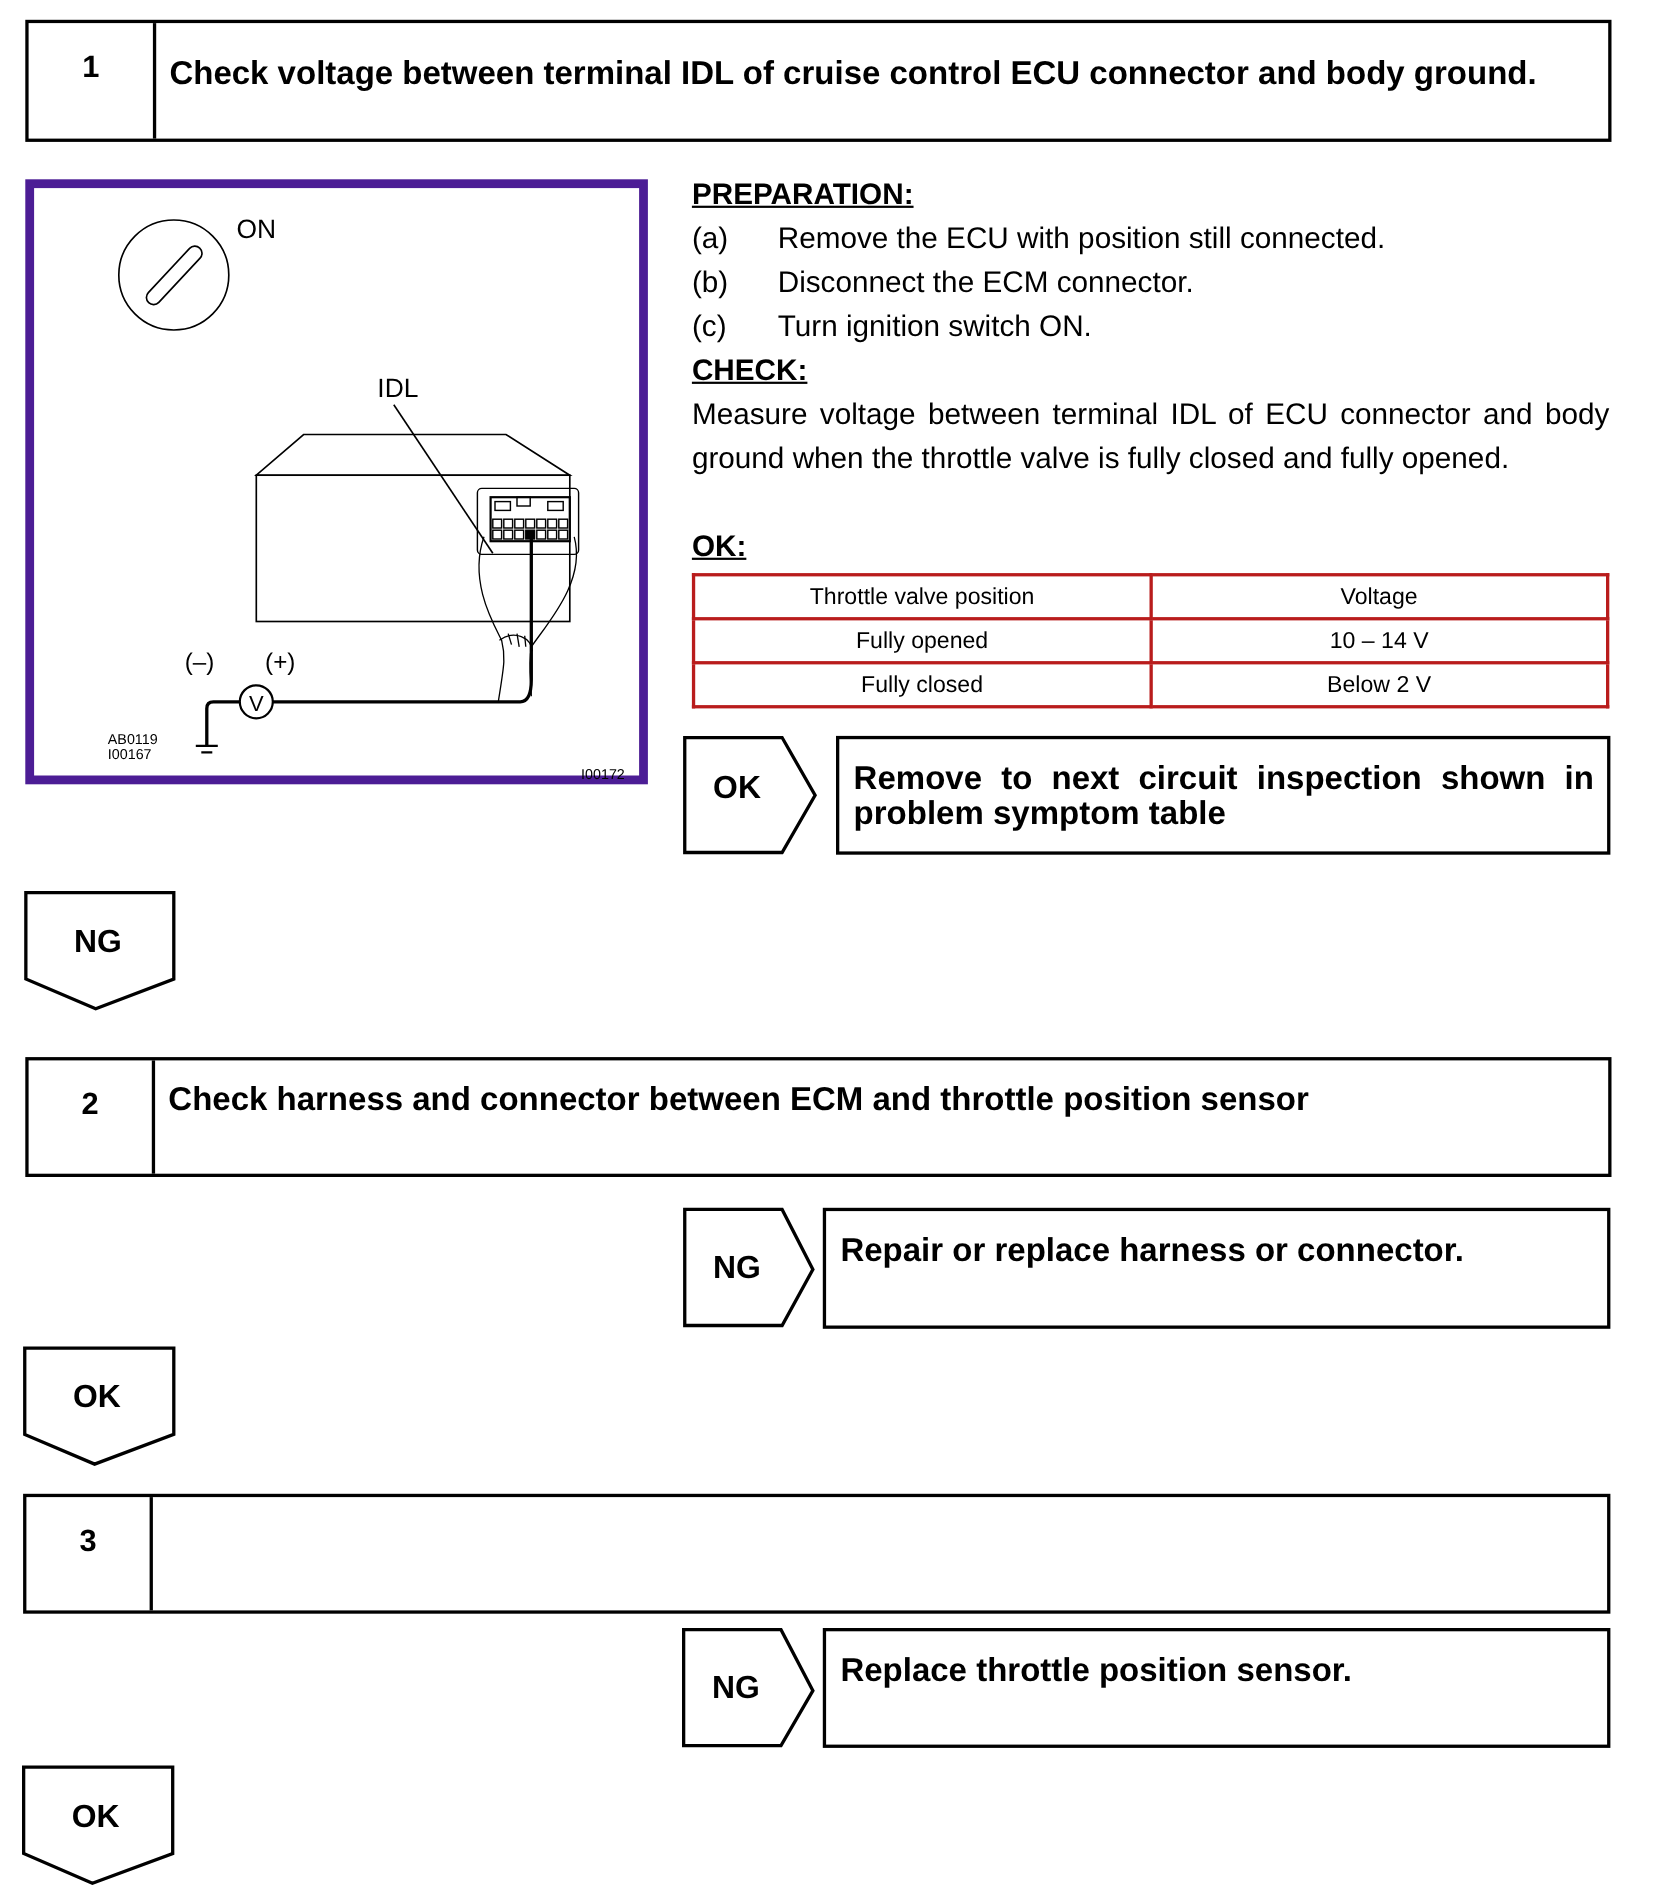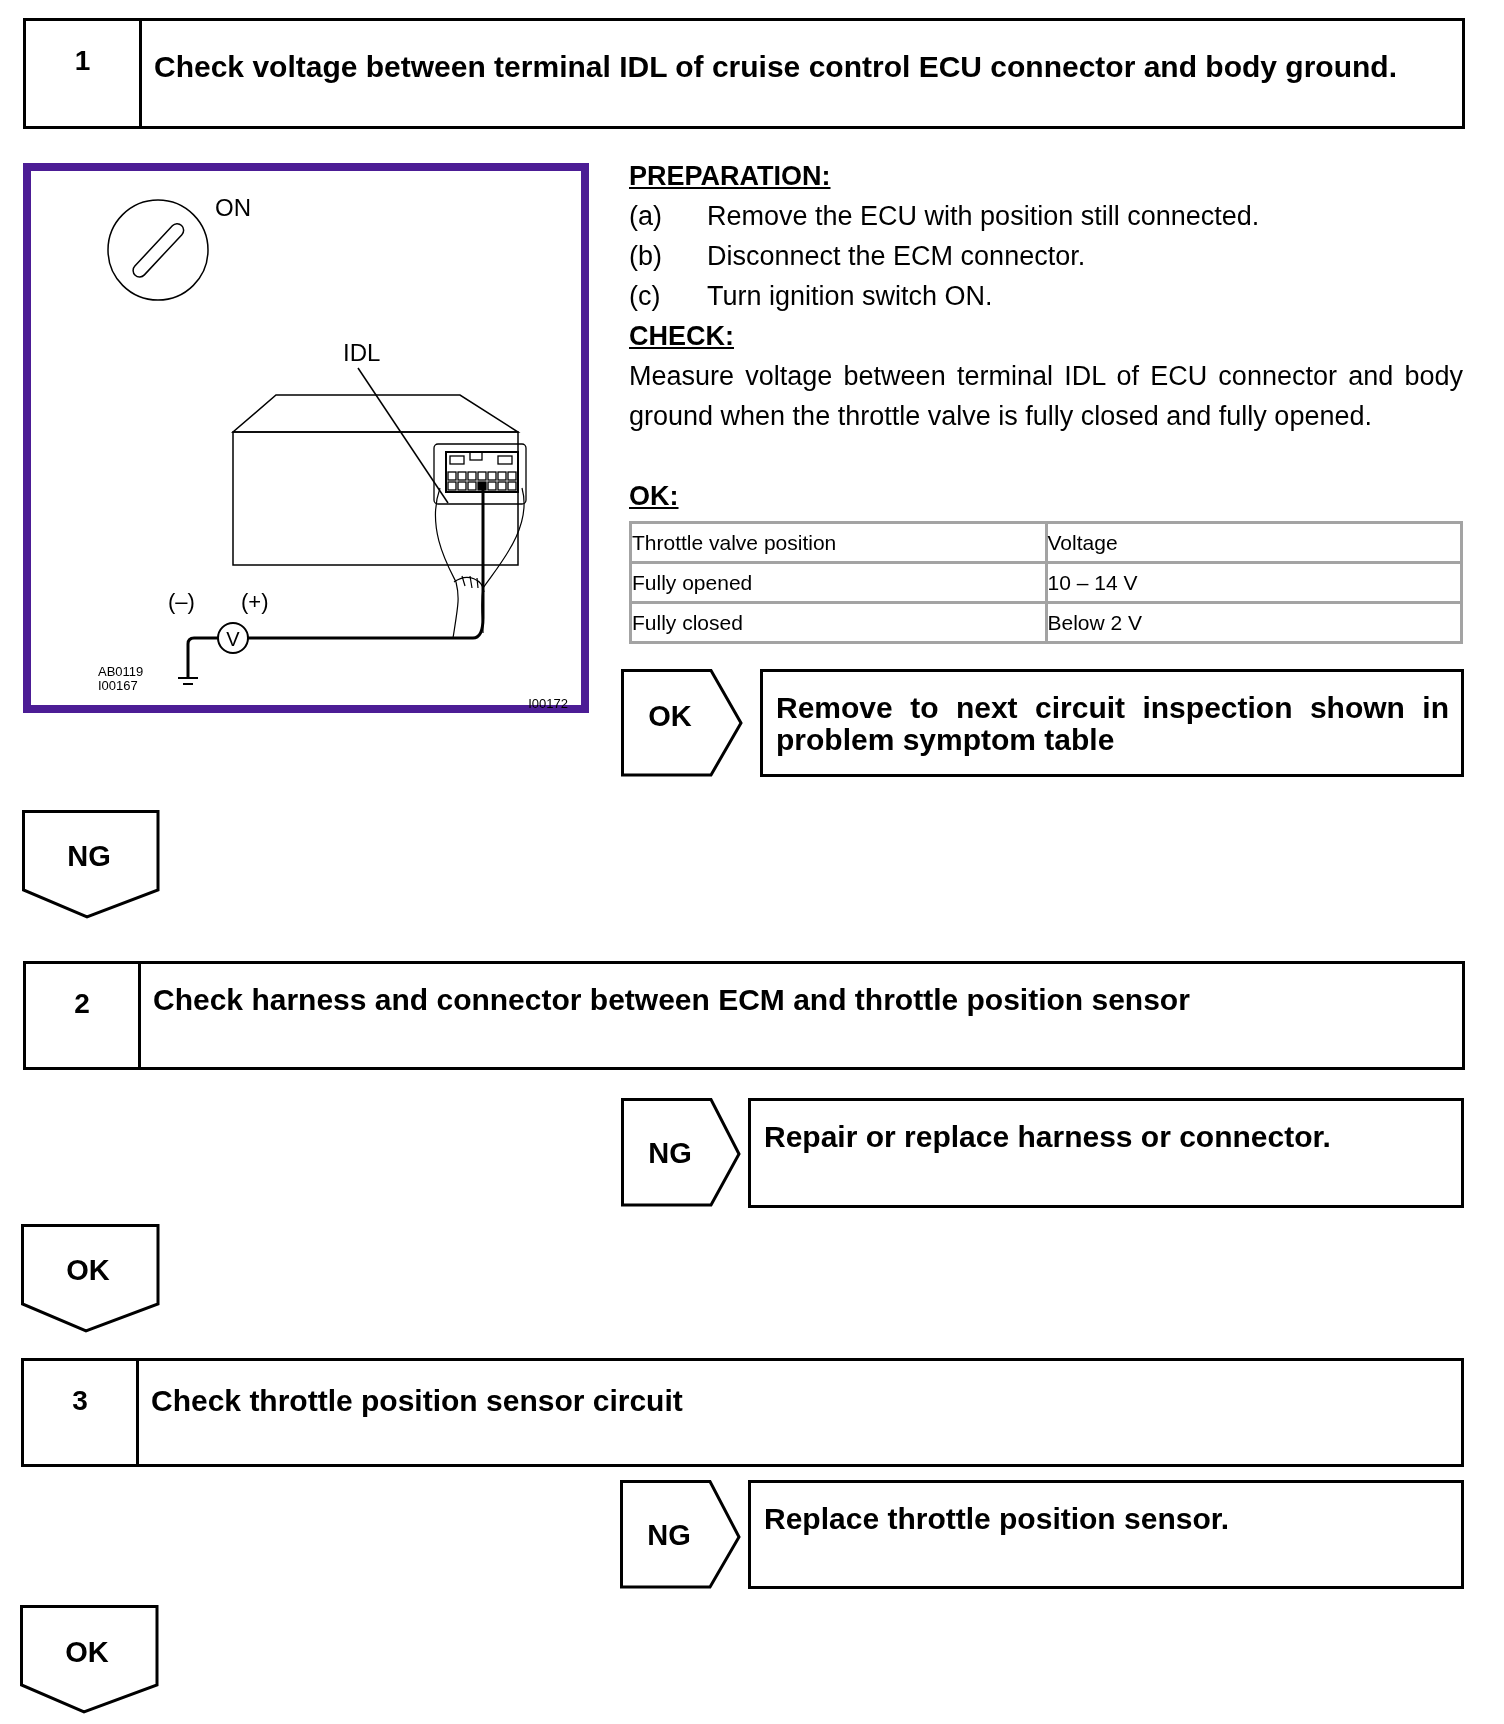--- a/index.html
+++ b/index.html
@@ -8,21 +8,21 @@
   .abs { position:absolute; }
   .stepbox { position:absolute; border:3px solid #000; box-sizing:border-box; background:#fff; }
   .stepnum { position:absolute; top:0; bottom:0; left:0; border-right:3px solid #000;
              box-sizing:border-box; font-weight:bold; font-size:28px; text-align:center; padding-top:24px; }
   .steptitle { position:absolute; top:0; right:12px; font-weight:bold; font-size:30px; line-height:36px; padding-top:18px; }
   .sect { position:absolute; left:629px; font-weight:bold; font-size:27px; text-decoration:underline; line-height:40px; }
   .item { position:absolute; left:629px; font-size:27px; line-height:40px; }
   .item .lbl { display:inline-block; width:78px; }
   .para { position:absolute; left:629px; width:834px; font-size:27px; line-height:40px; text-align:justify; }
   table.spec { position:absolute; left:629px; top:521px; width:834px; border-collapse:collapse; }
-  table.spec td, table.spec th { border:3px solid #a3a3a3; height:37px; font-size:21px; font-weight:normal; text-align:left; padding:0; }
+  table.spec td, table.spec th { border:3px solid #b91c1c; height:37px; font-size:21px; font-weight:normal; text-align:center; padding:0; }
   .result { position:absolute; border:3px solid #000; box-sizing:border-box; font-weight:bold; font-size:30px; line-height:32px; padding:20px 12px 0 13px; text-align:justify; }
   svg.shape { position:absolute; overflow:visible; }
   .arrowlbl { position:absolute; font-weight:bold; font-size:29px; text-align:center; }
   svg text { font-family:"Liberation Sans", sans-serif; }
 </style>
 </head>
 <body>
 
 <div class="stepbox" style="left:23px; top:18px; width:1442px; height:111px;">
   <div class="stepnum" style="width:116px;">1</div>
@@ -145,21 +145,20 @@
 <div class="arrowlbl" style="left:630px; top:1137px; width:80px;">NG</div>
 <div class="result" style="left:748px; top:1098px; width:716px; height:110px; padding-top:20px;">Repair or replace harness or connector.</div>
 
 <svg class="shape" style="left:21px; top:1224px;" width="140" height="112">
   <polygon points="1.5,1.5 137,1.5 137,80 65,107 1.5,80" fill="#fff" stroke="#000" stroke-width="3"></polygon>
 </svg>
 <div class="arrowlbl" style="left:21px; top:1254px; width:134px;">OK</div>
 
 <div class="stepbox" style="left:21px; top:1358px; width:1443px; height:109px;">
   <div class="stepnum" style="width:115px;">3</div>
-  <div class="steptitle" style="left:127px; padding-top:22px;">Check throttle position sensor circuit</div>
 </div>
 
 <svg class="shape" style="left:620px; top:1480px;" width="124" height="112">
   <polygon points="1.5,1.5 90,1.5 119,57 90,107 1.5,107" fill="#fff" stroke="#000" stroke-width="3"></polygon>
 </svg>
 <div class="arrowlbl" style="left:629px; top:1519px; width:80px;">NG</div>
 <div class="result" style="left:748px; top:1480px; width:716px; height:109px; padding-top:20px;">Replace throttle position sensor.</div>
 
 <svg class="shape" style="left:20px; top:1605px;" width="140" height="112">
   <polygon points="1.5,1.5 137,1.5 137,80 64,107 1.5,80" fill="#fff" stroke="#000" stroke-width="3"></polygon>

